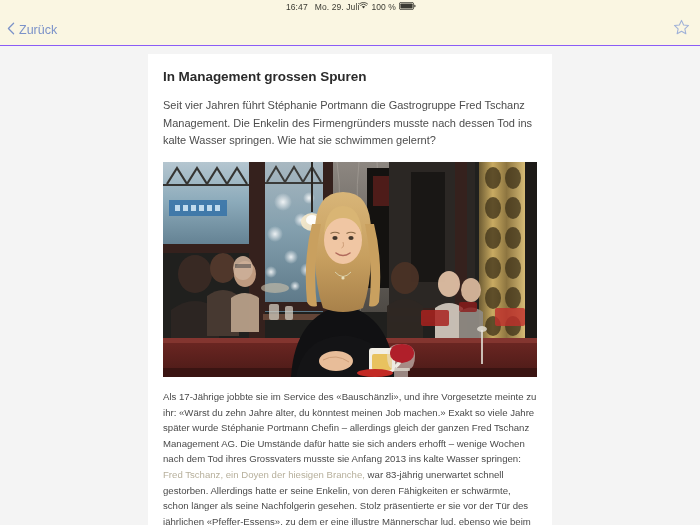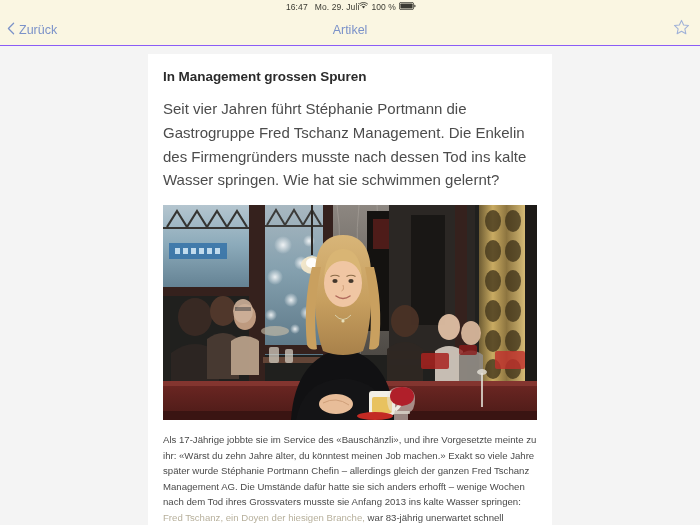--- a/index.html
+++ b/index.html
@@ -91,21 +91,21 @@
   .article-headline {
     font-size: 13.5px;
     font-weight: 600;
     color: #2b2b2b;
     line-height: 1.35;
     margin-bottom: 11px;
     letter-spacing: -0.05px;
   }
 
   .article-lead {
-    font-size: 15px;
+    font-size: 11px;
     line-height: 1.58;
     color: #4c4c4c;
     margin-bottom: 13px;
     text-align: left;
   }
 
   
   .hero-photo {
     width: 374px;
     height: 215px;
@@ -158,21 +158,20 @@
 <div class="nav-bar">
   <div class="nav-back">
     <span class="chevron-left">
       <svg width="8" height="13" viewBox="0 0 8 13">
         <path d="M6.6 1.2 L1.4 6.5 L6.6 11.8" stroke="#7b92c9" stroke-width="1.25" fill="none" stroke-linecap="round" stroke-linejoin="round"></path>
       </svg>
     </span>
     <span>Zurück</span>
   </div>
 
-  <div class="nav-title">Artikel</div>
 
   <div class="nav-star">
     <span>
       <svg width="17" height="17" viewBox="0 0 20 20">
         <path d="M10 1.6 L12.45 7.0 L18.3 7.6 L13.95 11.6 L15.15 17.4 L10 14.45 L4.85 17.4 L6.05 11.6 L1.7 7.6 L7.55 7.0 Z" fill="none" stroke="#9fb1d8" stroke-width="1.25" stroke-linejoin="round"></path>
       </svg>
     </span>
   </div>
 </div>
 

